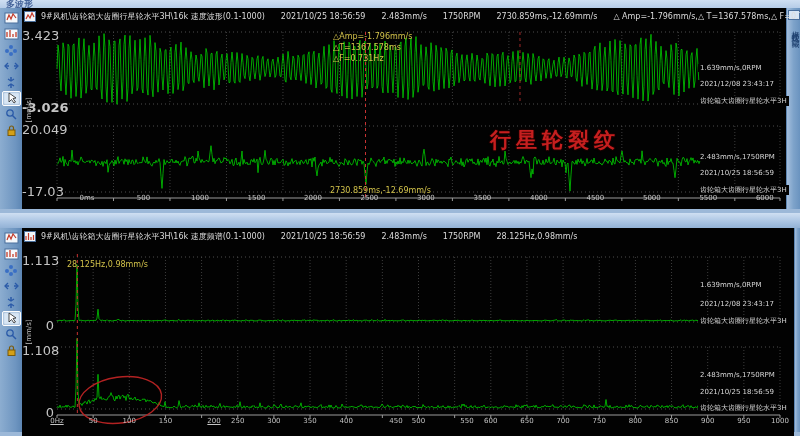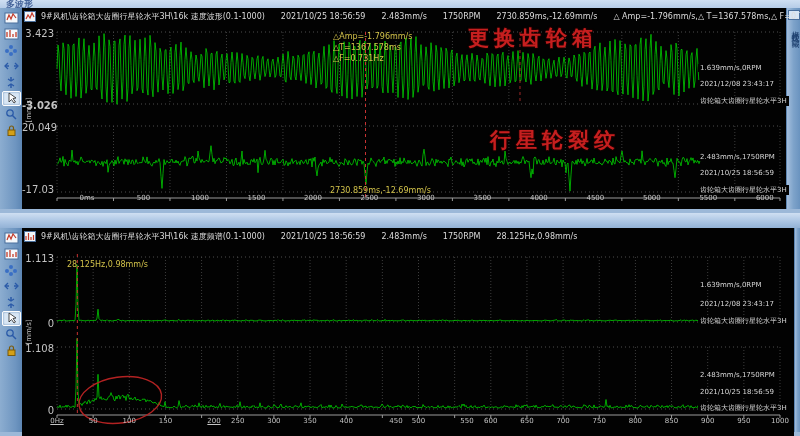--- a/index.html
+++ b/index.html
@@ -7,21 +7,21 @@
   .window{position:absolute;left:0;width:800px;background:#9cb8d8;}
   .titlebar{position:relative;width:100%;background:linear-gradient(180deg,#cfdff2,#a9c3e2 60%,#93b2d6);overflow:hidden;}
   .titlebar .title-text{font-size:9px;font-weight:bold;padding-left:6px;white-space:nowrap;}
   .main{position:absolute;background:#020202;overflow:visible;}
   .toolbar{position:absolute;width:22px;background:linear-gradient(90deg,#8cadd0,#6e95c0 70%,#5d86b4);display:flex;flex-direction:column;align-items:center;padding-top:3px;gap:1px;box-sizing:border-box;}
   .tool{width:17px;height:13px;display:flex;align-items:center;justify-content:center;border:1px solid transparent;border-radius:2px;}
   .tool.selected{background:#d8e6f4;border:1px solid #fdfdfd;box-shadow:inset 0 0 2px #5a82ae;}
   .header-bar{position:absolute;left:0;top:1px;height:15px;display:flex;align-items:center;color:#dcdcdc;font-size:8px;white-space:nowrap;z-index:5;}
   .header-bar .seg{margin-right:16px;}
   .header-icon{width:12px;height:11px;margin:0 5px 0 2px;flex:0 0 auto;}
-  .yaxis-label{position:absolute;color:#c4c4c4;font-size:10px;text-align:right;width:32px;white-space:nowrap;z-index:4;}
+  .yaxis-label{position:absolute;color:#c4c4c4;font-size:13px;text-align:right;width:32px;white-space:nowrap;z-index:4;}
   .unit-label{position:absolute;color:#c4c4c4;font-size:7px;transform:rotate(-90deg);transform-origin:center;z-index:4;}
   .info-line{position:absolute;left:676px;color:#d8d8d8;font-size:7px;white-space:nowrap;background:#020202;padding:0 2px;z-index:6;}
   .annot-yellow{position:absolute;color:#d2c24a;font-size:8px;white-space:nowrap;z-index:7;}
   .annot-red{position:absolute;color:#c61f1f;font-size:21px;font-weight:bold;letter-spacing:5px;white-space:nowrap;z-index:7;text-shadow:0 0 2px #5a0000;}
   .ticks{position:absolute;left:0;width:100%;height:10px;z-index:4;}
   .ticks span{position:absolute;width:34px;text-align:center;color:#c4c4c4;font-size:7px;}
   .side-strip{position:absolute;background:linear-gradient(90deg,#a3bedd,#7ea3ca 50%,#6a93bf);box-sizing:border-box;border-left:1px solid #5e86b2;}
   .side-tab{writing-mode:vertical-rl;color:#1d3f6e;font-size:8px;letter-spacing:1px;margin:4px auto 0 auto;display:block;text-align:center;width:12px;}
   .side-box{width:10px;height:8px;margin:2px auto;background:#d8e6f4;border:1px solid #4a6f9c;}
   svg.plot{position:absolute;left:0;top:0;z-index:2;}
@@ -156,21 +156,20 @@
 
       <div class="yaxis-label" style="left:0;top:20px;">3.423</div>
       <div class="yaxis-label" style="left:0;top:92px;font-weight:bold;">-3.026</div>
       <div class="yaxis-label" style="left:0;top:114px;">20.049</div>
       <div class="yaxis-label" style="left:0;top:176px;">-17.03</div>
       <div class="unit-label" style="left:-6px;top:98px;">[mm/s]</div>
 
       <div class="annot-yellow" style="left:311px;top:24px;">△Amp=-1.796mm/s</div>
       <div class="annot-yellow" style="left:311px;top:35px;">△T=1367.578ms</div>
       <div class="annot-yellow" style="left:311px;top:46px;">△F=0.731Hz</div>
-      <div class="annot-red" style="left:446px;top:16px;">更换齿轮箱</div>
       <div class="annot-red" style="left:468px;top:118px;">行星轮裂纹</div>
       <div class="annot-yellow" style="left:308px;top:178px;">2730.859ms,-12.69mm/s</div>
 
       <div class="info-line" style="top:56px;">1.639mm/s,0RPM</div>
       <div class="info-line" style="top:72px;">2021/12/08 23:43:17</div>
       <div class="info-line" style="top:88px;">齿轮箱大齿圈行星轮水平3H</div>
       <div class="info-line" style="top:145px;">2.483mm/s,1750RPM</div>
       <div class="info-line" style="top:161px;">2021/10/25 18:56:59</div>
       <div class="info-line" style="top:177px;">齿轮箱大齿圈行星轮水平3H</div>
 

